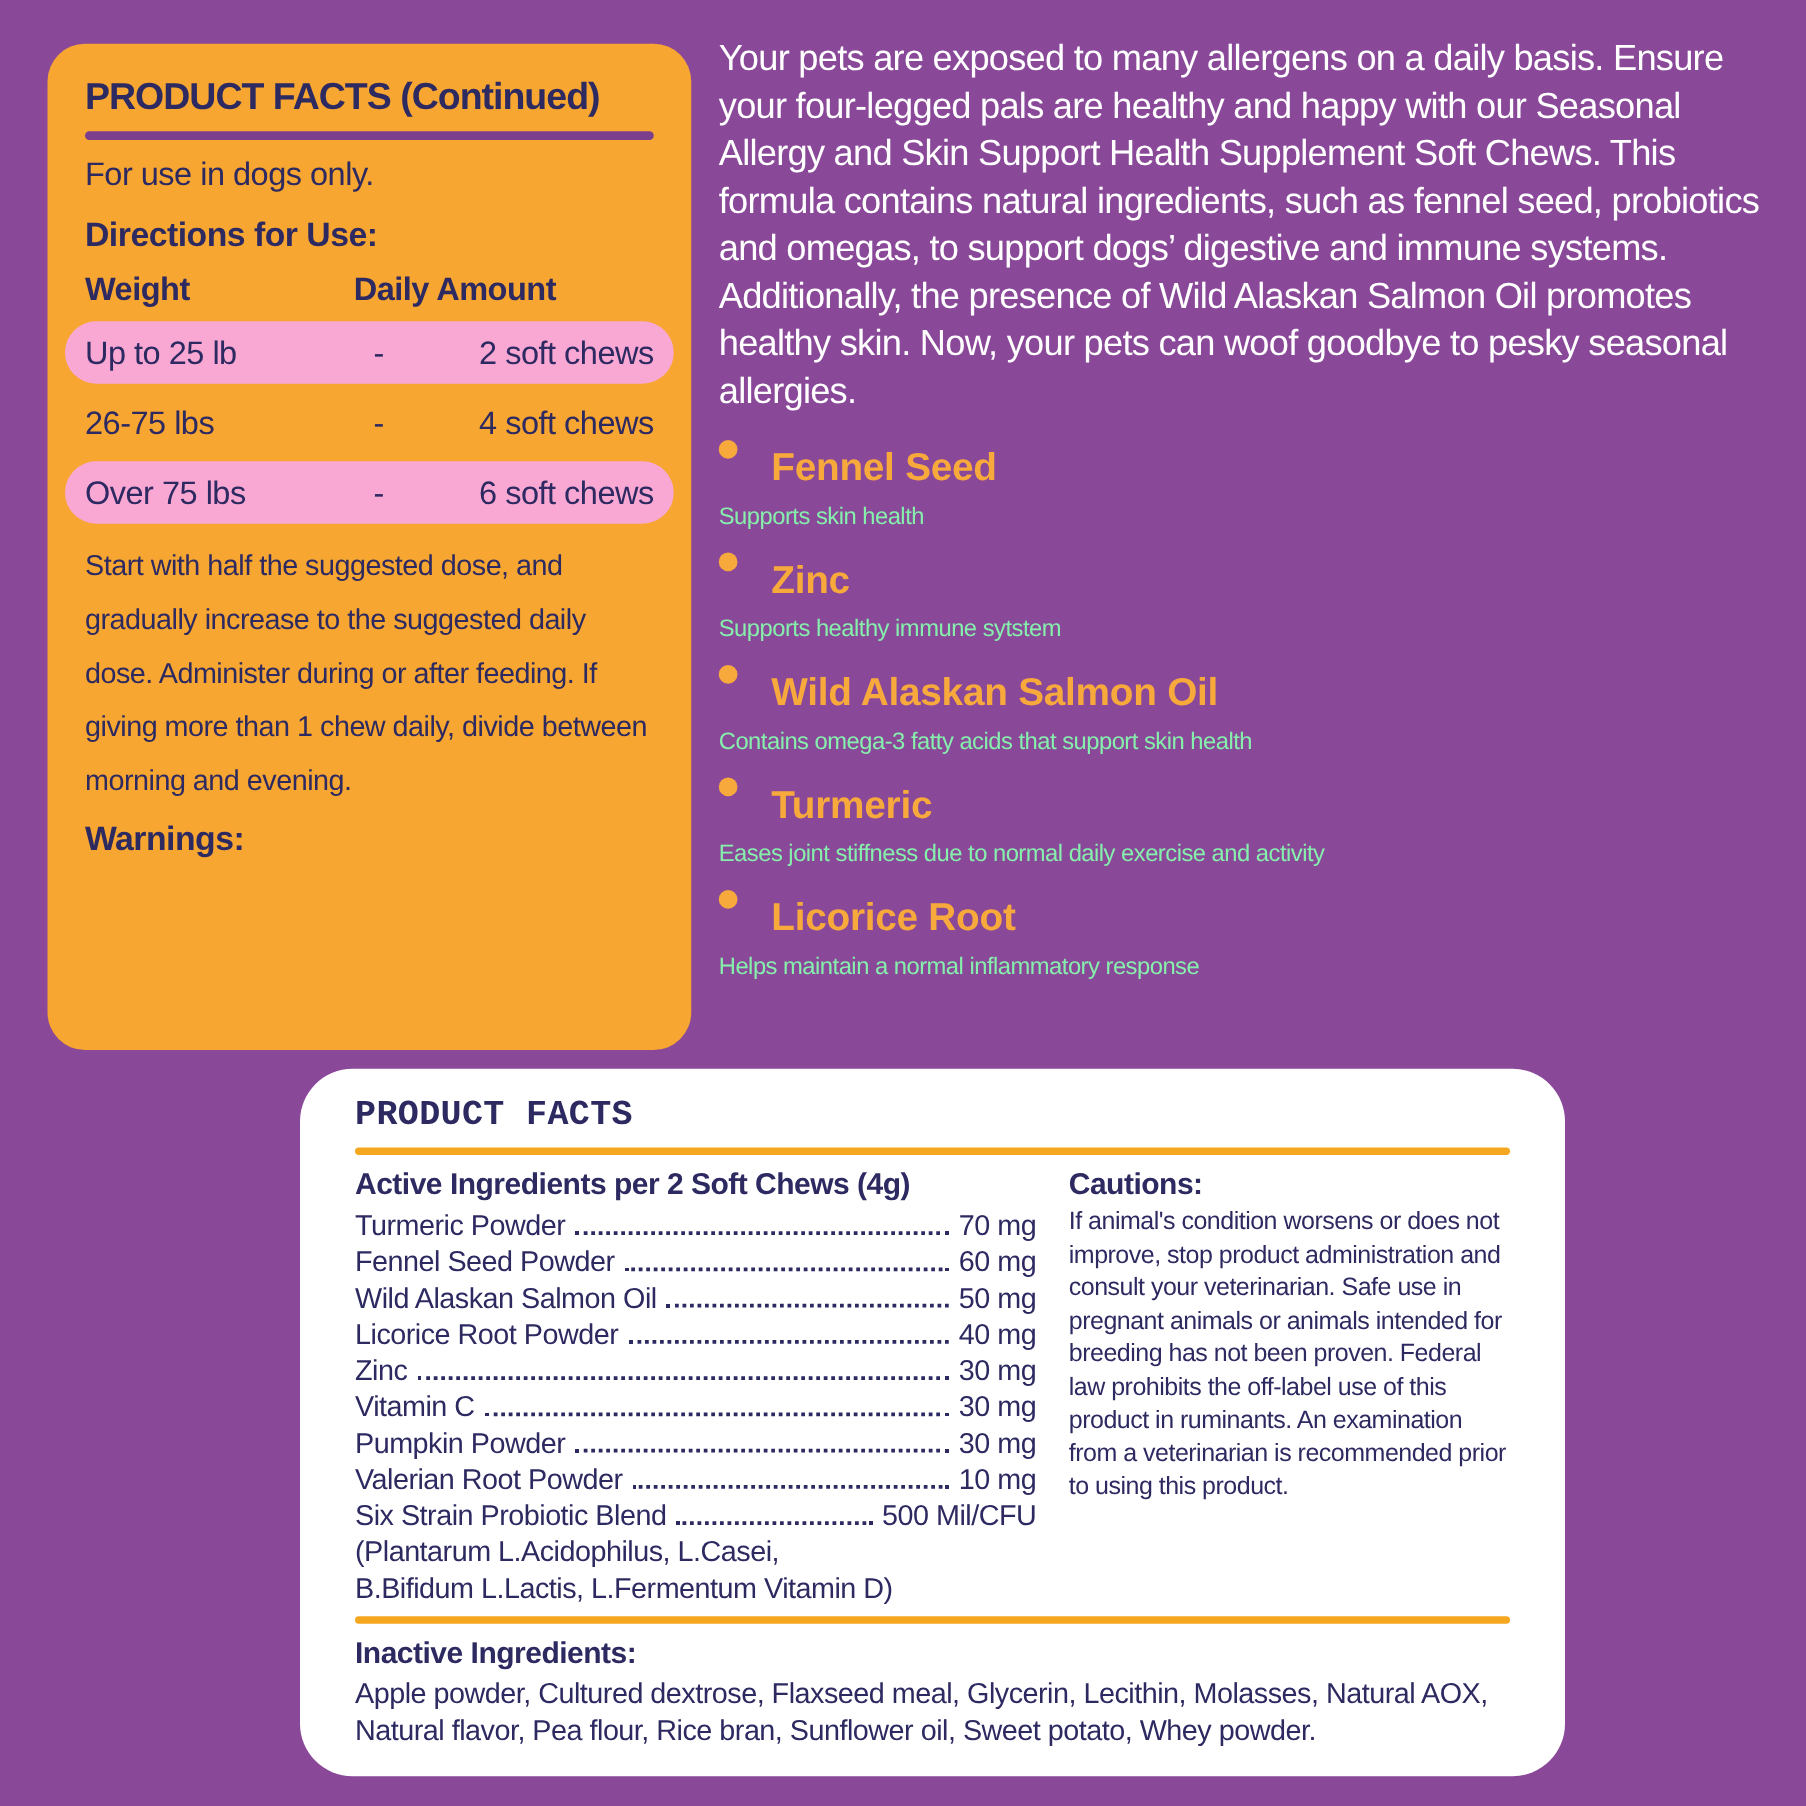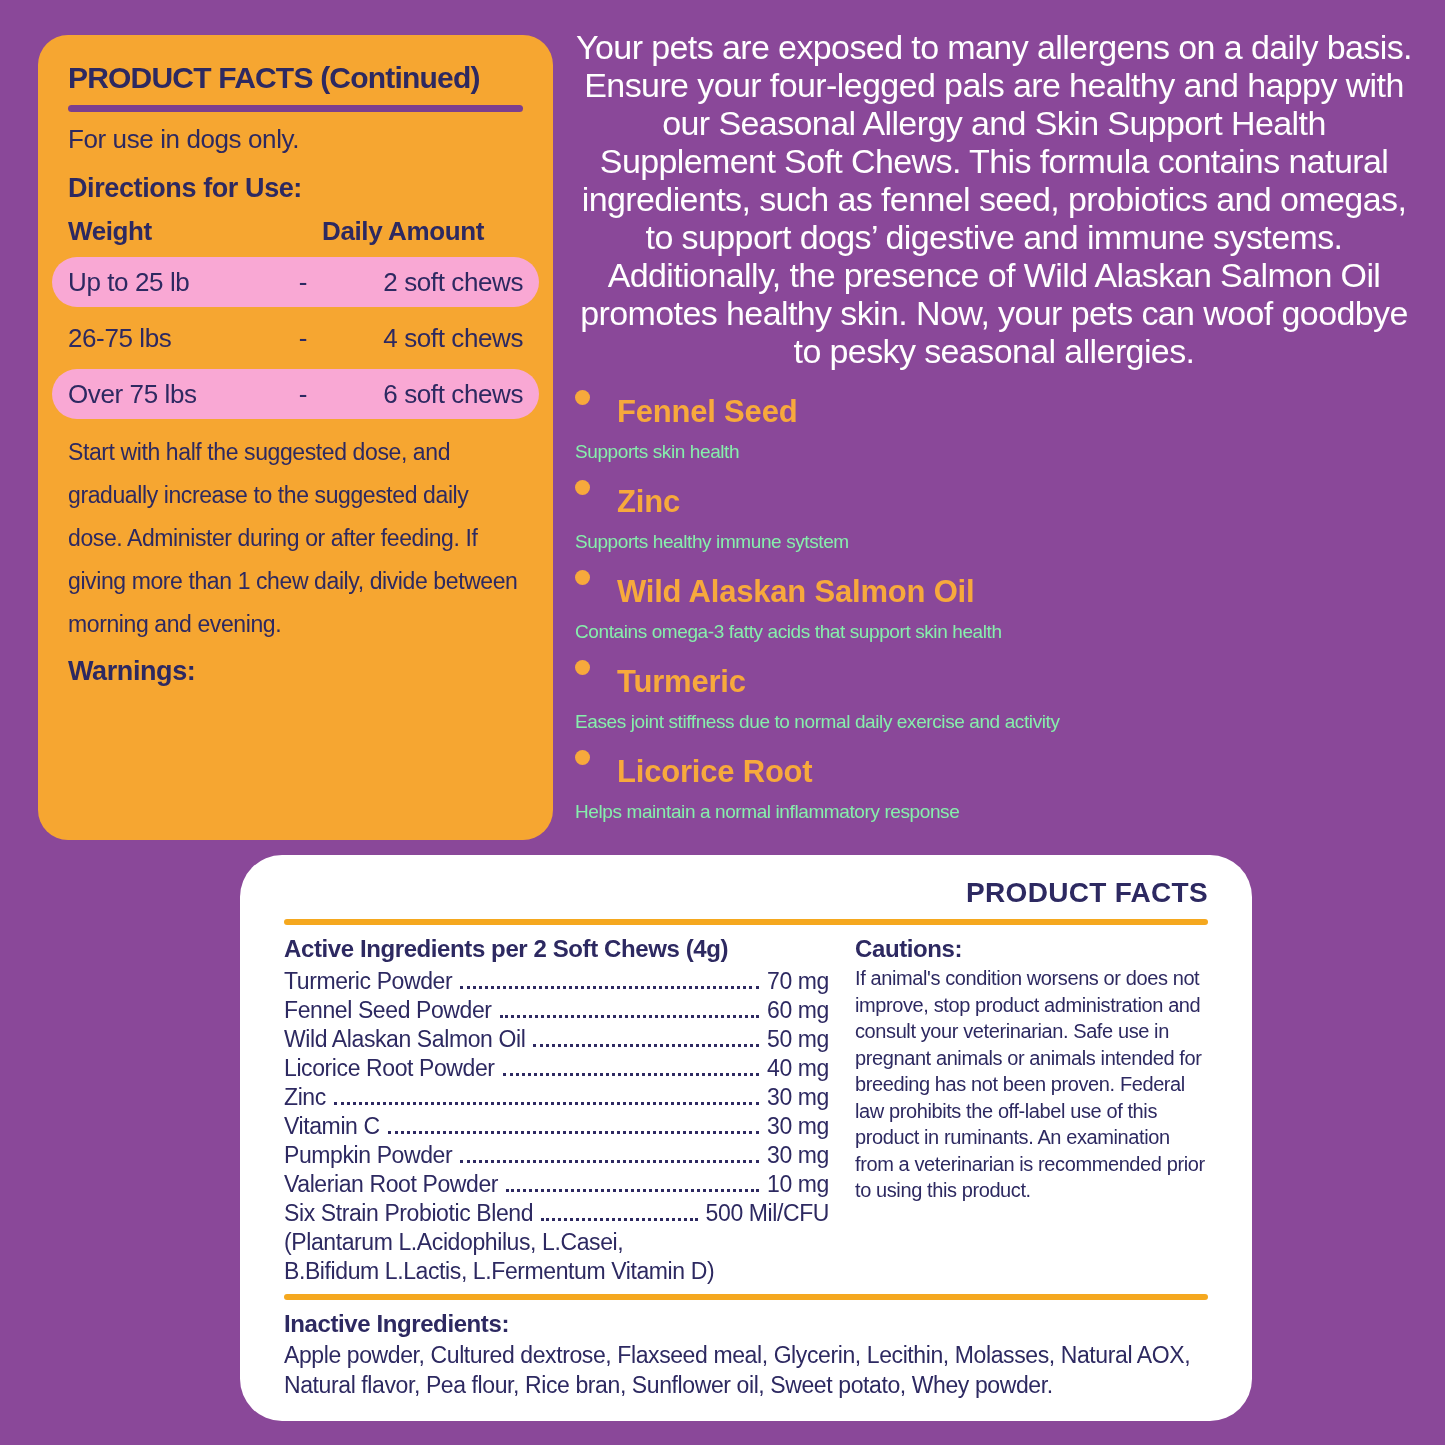--- a/index.html
+++ b/index.html
@@ -18,52 +18,52 @@
     position:absolute;left:38px;top:35px;width:515px;height:805px;
     background:#F6A631;border-radius:30px;
     padding:20px 30px;box-sizing:border-box;
   }
   .pf-title{font-size:30px;font-weight:bold;margin:6px 0 10px;letter-spacing:-0.8px;}
   .rule-purple{height:7px;background:#7C3F8E;border-radius:4px;margin:0 0 12px;}
   .for-use{font-size:26px;margin:0 0 18px;}
   .sec-title{font-size:27px;font-weight:bold;margin:0 0 12px;}
   .w-head{display:flex;font-weight:bold;font-size:26px;margin:0 0 10px;}
   .w-head .wt{width:215px;}
-  .w-head .amt{flex:1;text-align:center;}
+  .w-head .amt{flex:1;text-align:left;}
   .w-row{
     display:flex;align-items:center;font-size:26px;height:50px;
     margin:0 -16px 6px;padding:0 16px;border-radius:27px;
   }
   .w-row.highlight{background:#f9a8d4;}
   .w-row .wt{width:200px;}
   .w-row .dash{width:70px;text-align:center;}
   .w-row .amt{flex:1;text-align:right;}
   .body-text{font-size:23px;line-height:43px;margin:12px 0 8px;}
   .warn-title{font-size:27px;font-weight:bold;margin:10px 0 4px;}
   .warn-text{font-size:23px;line-height:33px;margin:0;}
 
   
   .intro-col{position:absolute;left:575px;top:28px;width:838px;color:#FFFFFF;}
-  .intro{font-size:34px;line-height:38px;margin:0 0 20px;letter-spacing:-0.6px;text-align:center;}
+  .intro{font-size:29px;line-height:38px;margin:0 0 20px;letter-spacing:-0.6px;}
   .benefit{margin:0 0 10px;}
   .benefit-head{
     display:flex;align-items:flex-start;gap:27px;
     color:#F7A93C;font-weight:bold;font-size:31px;line-height:44px;
     letter-spacing:-0.2px;
   }
   .b-dot{width:15px;height:15px;border-radius:50%;background:#F7A93C;flex:0 0 auto;}
   .benefit-desc{color:#86efac;font-size:19px;line-height:36px;margin:0;}
 
   
   .facts-panel{
     position:absolute;left:240px;top:855px;width:1012px;height:566px;
     background:#FFFFFF;border-radius:42px;
     padding:14px 44px 16px;box-sizing:border-box;overflow:hidden;
   }
-  .pf2-title{text-align:right;font-size:28px;font-weight:bold;margin:8px 0 10px;letter-spacing:0.3px;}
+  .pf2-title{text-align:left;font-size:28px;font-weight:bold;margin:8px 0 10px;letter-spacing:0.3px;font-family:Liberation Mono, monospace;}
   .rule-orange{height:6px;background:#F5A81F;border-radius:3px;}
   .cols{display:flex;gap:26px;margin-top:10px;}
   .col-left{width:545px;flex:0 0 auto;}
   .col-right{flex:1;}
   .active-title{font-size:24px;font-weight:bold;margin:0 0 4px;}
   .ing-row{display:flex;align-items:baseline;font-size:23px;line-height:29px;}
   .ing-name{white-space:nowrap;}
   .leader{flex:1;border-bottom:3px dotted #2D2961;margin:0 8px 5px;min-width:20px;}
   .ing-amt{white-space:nowrap;}
   .ing-note{font-size:23px;line-height:29px;margin:0;}

